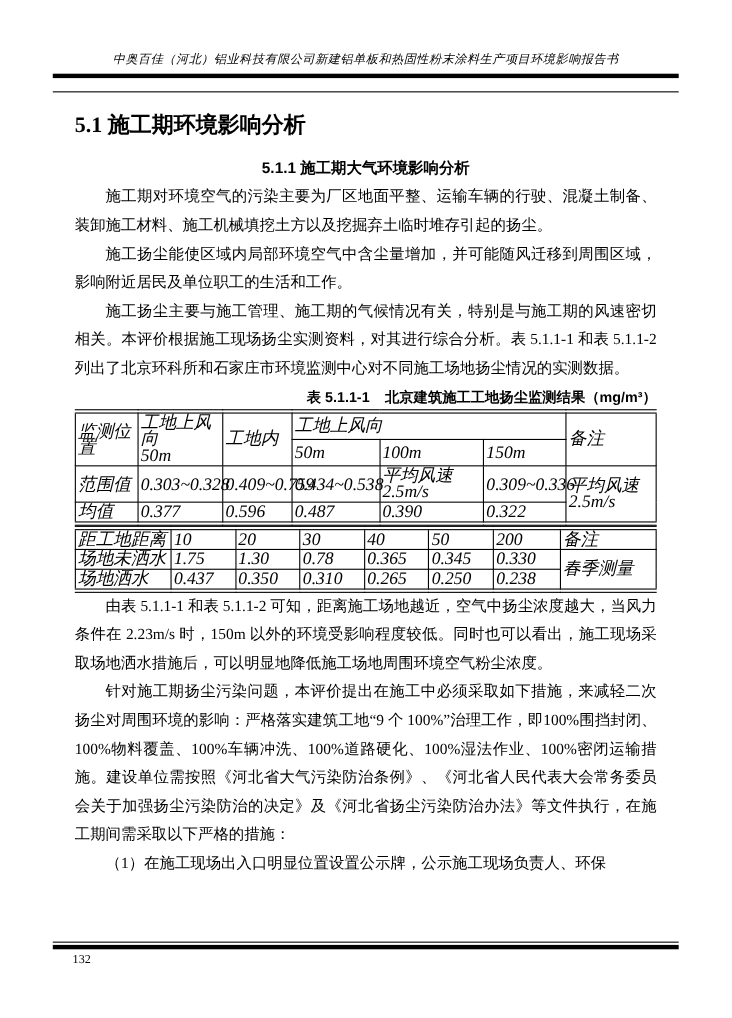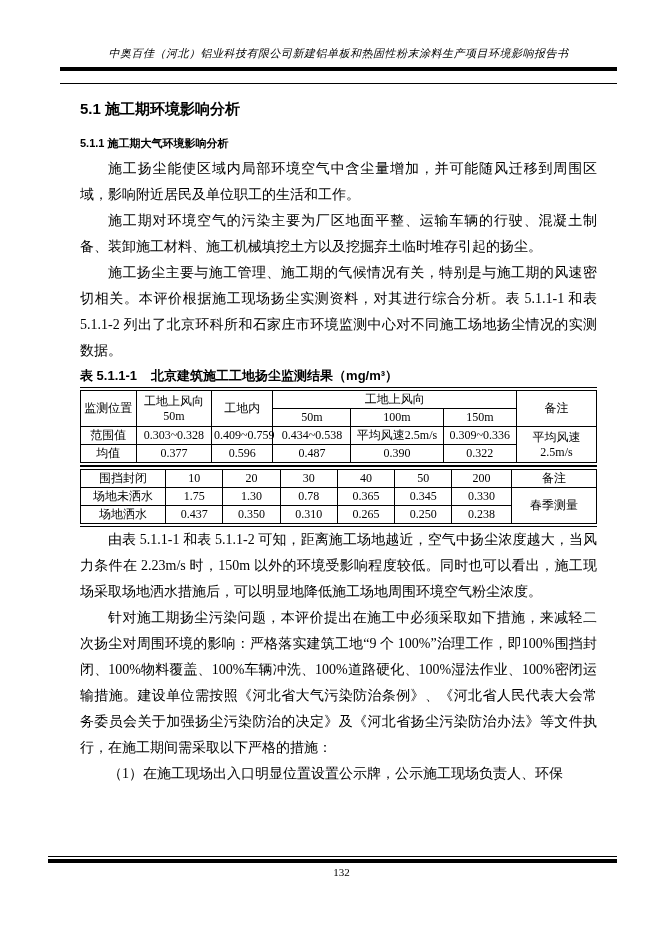--- a/index.html
+++ b/index.html
@@ -7,82 +7,82 @@
     width:665px;height:925px;
     background:#f4f4f2;
     font-family:"Liberation Serif","DejaVu Serif",serif;
     color:#000;
     position:relative;
   }
   .page{
     position:absolute;inset:0;
     background:#ffffff;
     overflow:hidden;
-    padding-left:12px;
   }
   .content{
     padding:46px 68px 0 68px;
   }
   .doc-header{
     text-align:center;
     font-size:11px;
     font-style:italic;
     letter-spacing:0.5px;
     white-space:nowrap;
   }
   .rule-wrap{margin:0 -20px;}
   .rule-thick{height:4px;background:#000;margin-top:6px;}
   .rule-thin{height:1px;background:#000;margin-top:12px;}
   .h1{
     font-family:"Liberation Sans","DejaVu Sans",sans-serif;
     font-weight:bold;font-size:21px;
     margin:10px 0 0 0;
   }
   .h2{
-    font-family:Liberation Sans, sans-serif;
-    font-weight:bold;font-size:15px;
+    font-family:Liberation Serif, serif;
+    font-weight:bold;font-size:20px;
     margin:16px 0 0 0;
   }
   .h3{
     font-family:"Liberation Sans","DejaVu Sans",sans-serif;
-    font-weight:bold;font-size:11px;
+    font-weight:bold;font-size:14px;
     margin:17px 0 5px 0;
+    text-align:center;
   }
   p.body{
     font-size:14px;
     line-height:26px;
     text-align:justify;
     text-indent:2em;
     margin:0;
   }
   .tbl-caption{
     font-family:"Liberation Sans","DejaVu Sans",sans-serif;
     font-weight:bold;font-size:13px;
-    text-align:left;
+    text-align:right;
     margin:3px 0 2px 0;
   }
   .tbl-caption .cap-label{margin-right:14px;}
   table.tbl{
     width:100%;
     border-collapse:collapse;
     table-layout:fixed;
-    font-size:12px;
+    font-size:16px;
     line-height:15px;
-    text-align:center;
     border-top:4px double #000;
     border-bottom:4px double #000;
+    font-style:italic;
   }
   table.tbl td{
     border:1px solid #000;
     padding:1px 2px;
     vertical-align:middle;
     font-weight:normal;
   }
   .footer{
-    position:absolute;left:48px;right:48px;top:856px;text-align:center;
+    position:absolute;left:48px;right:48px;top:856px;
   }
   .footer .rule-thin{margin-top:0;}
   .footer .rule-thick{margin-top:2px;height:4px;}
   .page-num{
     font-size:11px;
     margin:3px 0 0 18px;
   }
 </style>
 </head>
 <body>
@@ -92,22 +92,22 @@
 
     <div class="doc-header">中奥百佳（河北）铝业科技有限公司新建铝单板和热固性粉末涂料生产项目环境影响报告书</div>
     <div class="rule-wrap">
       <div class="rule-thick"></div>
       <div class="rule-thin"></div>
     </div>
 
     <div class="h2">5.1 施工期环境影响分析</div>
     <div class="h3">5.1.1 施工期大气环境影响分析</div>
 
+    <p class="body">施工期对环境空气的污染主要为厂区地面平整、运输车辆的行驶、混凝土制备、装卸施工材料、施工机械填挖土方以及挖掘弃土临时堆存引起的扬尘。</p>
     <p class="body">施工扬尘能使区域内局部环境空气中含尘量增加，并可能随风迁移到周围区域，影响附近居民及单位职工的生活和工作。</p>
-    <p class="body">施工期对环境空气的污染主要为厂区地面平整、运输车辆的行驶、混凝土制备、装卸施工材料、施工机械填挖土方以及挖掘弃土临时堆存引起的扬尘。</p>
     <p class="body">施工扬尘主要与施工管理、施工期的气候情况有关，特别是与施工期的风速密切相关。本评价根据施工现场扬尘实测资料，对其进行综合分析。表 5.1.1-1 和表 5.1.1-2 列出了北京环科所和石家庄市环境监测中心对不同施工场地扬尘情况的实测数据。</p>
 
     <div class="tbl-caption">
       <span class="cap-label">表 5.1.1-1</span><span>北京建筑施工工地扬尘监测结果（mg/m³）</span>
     </div>
 
     <table class="tbl">
       <colgroup>
         <col style="width:10.8%">
           <col style="width:14.6%">
@@ -160,21 +160,21 @@
           <col style="width:11.1%">
           <col style="width:11.1%">
           <col style="width:11.1%">
         <col style="width:11.1%">
           <col style="width:11.1%">
           <col style="width:11.5%">
           <col style="width:16.5%">
       </colgroup>
       <tbody>
           <tr>
-        <td>围挡封闭</td>
+        <td>距工地距离</td>
         <td>10</td>
         <td>20</td>
         <td>30</td>
         <td>40</td>
         <td>50</td>
         <td>200</td>
         <td>备注</td>
       </tr>
       <tr>
         <td>场地未洒水</td>

